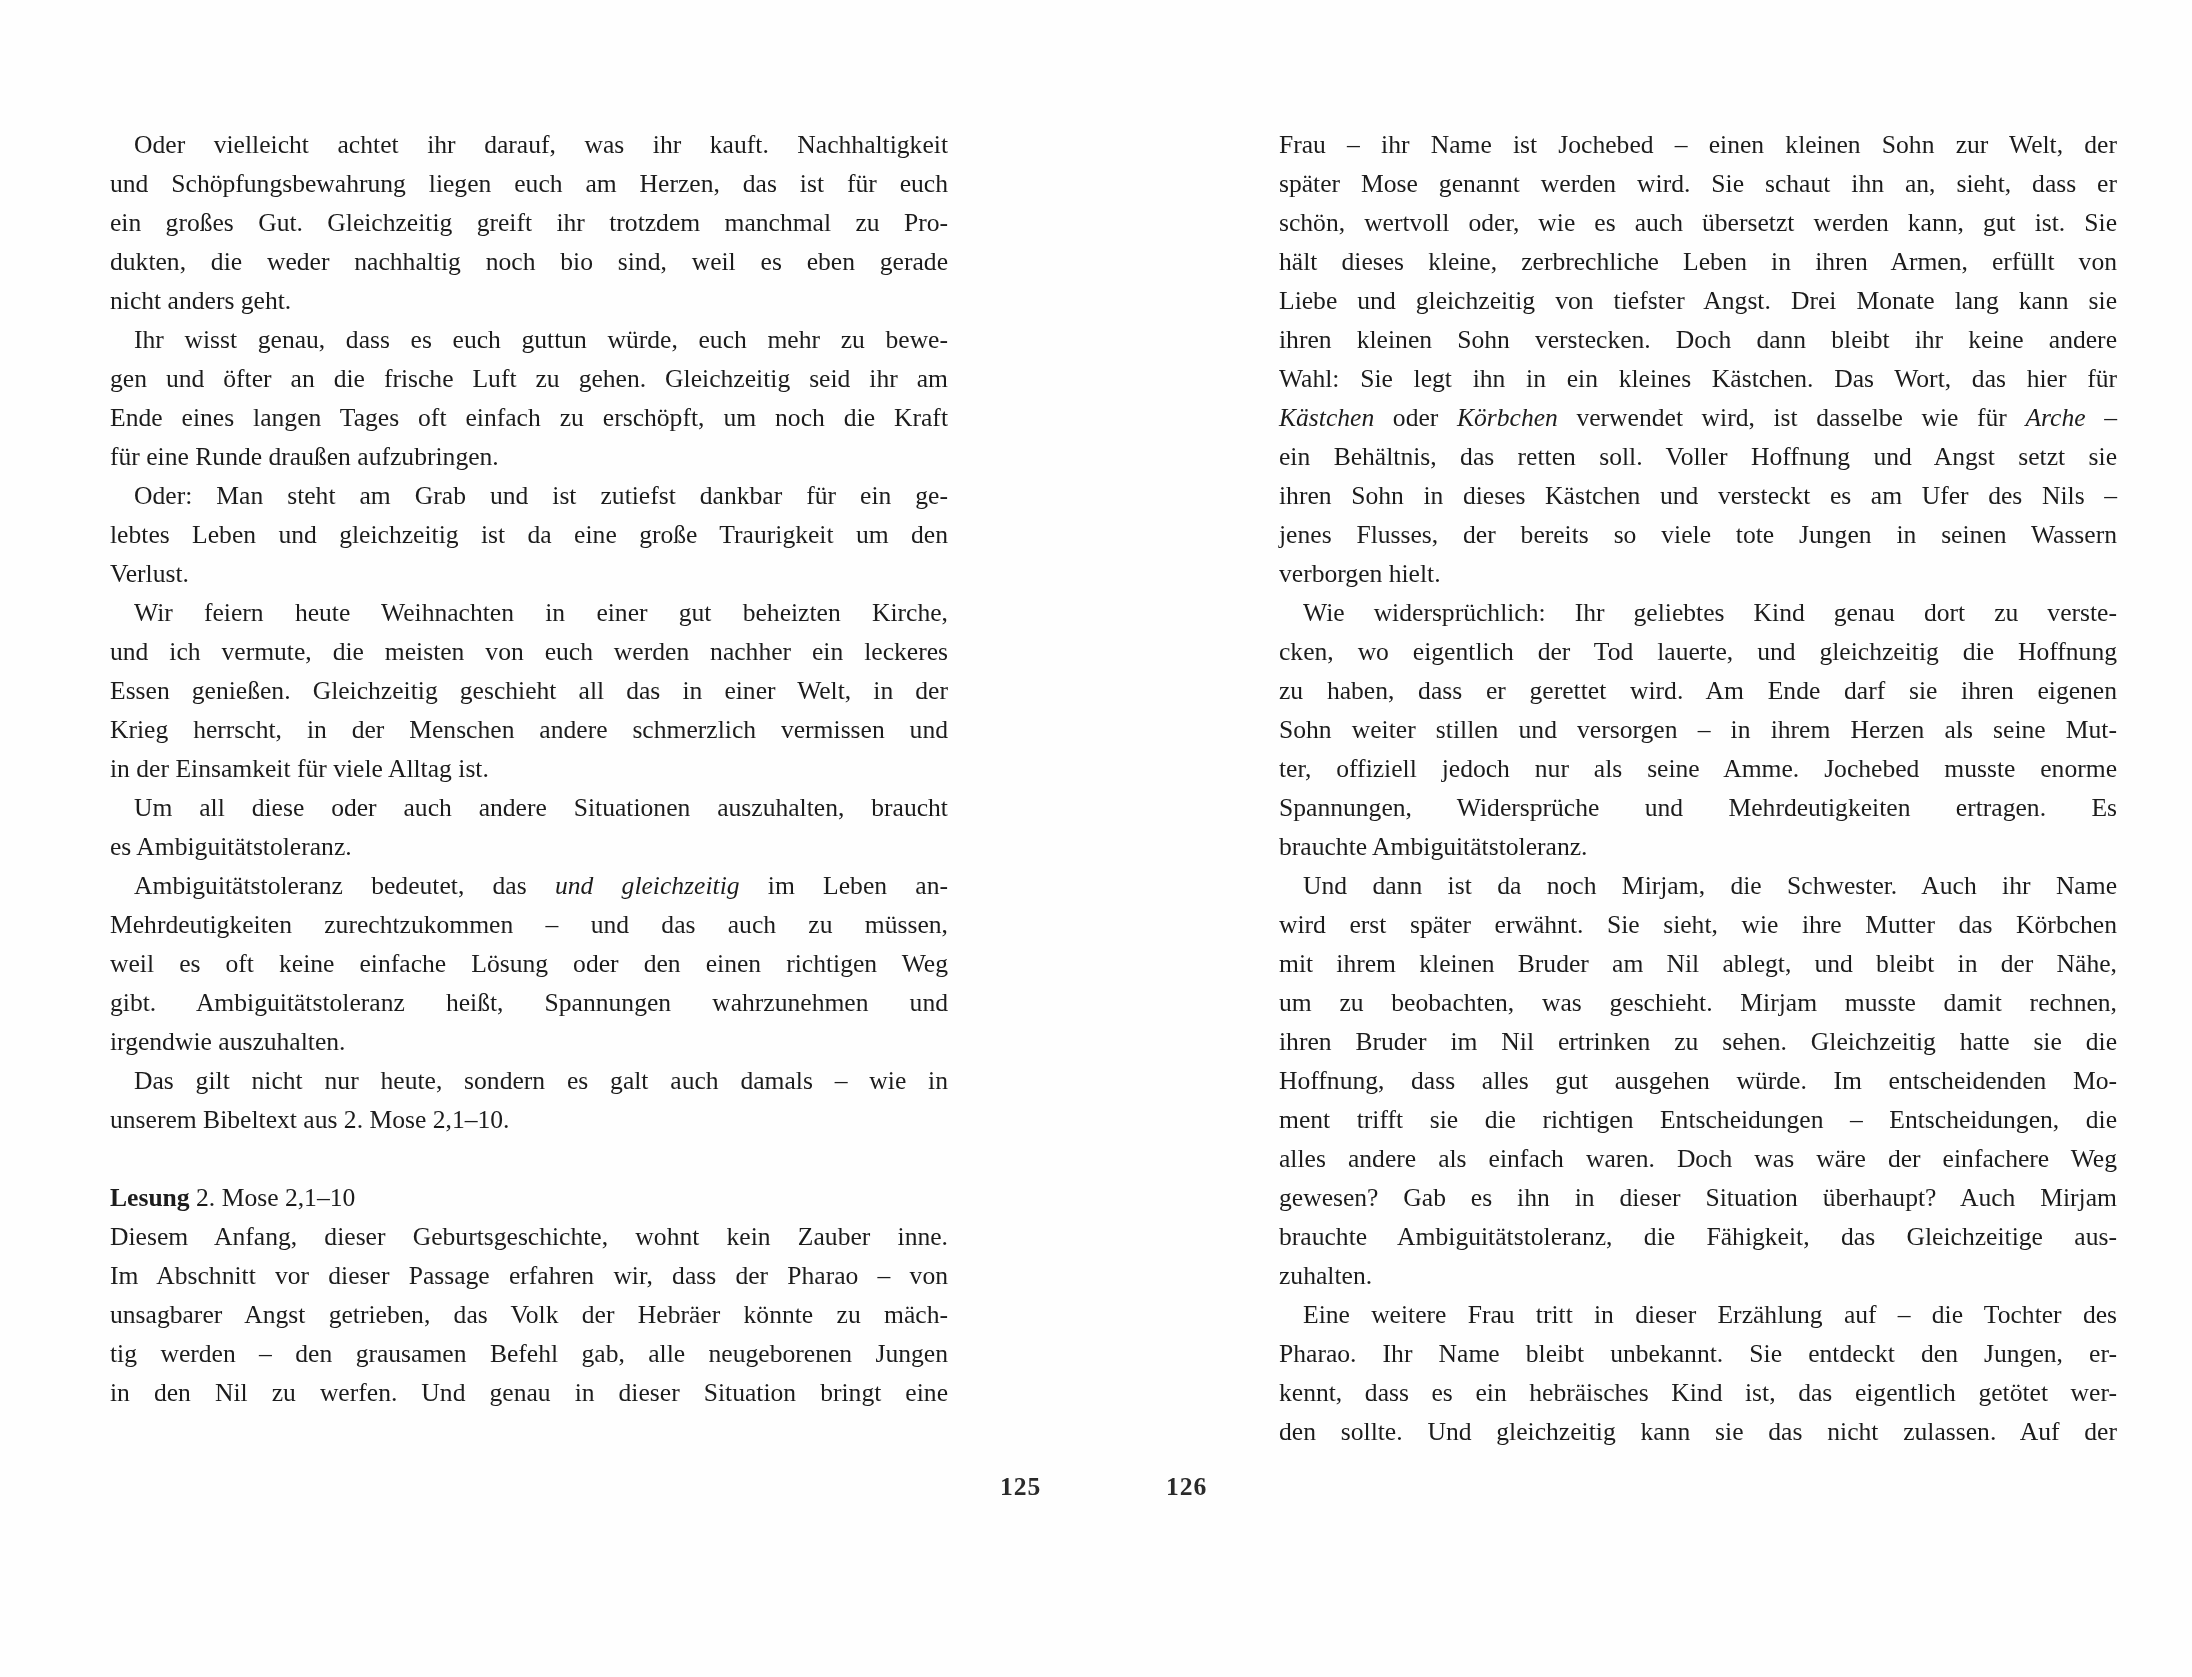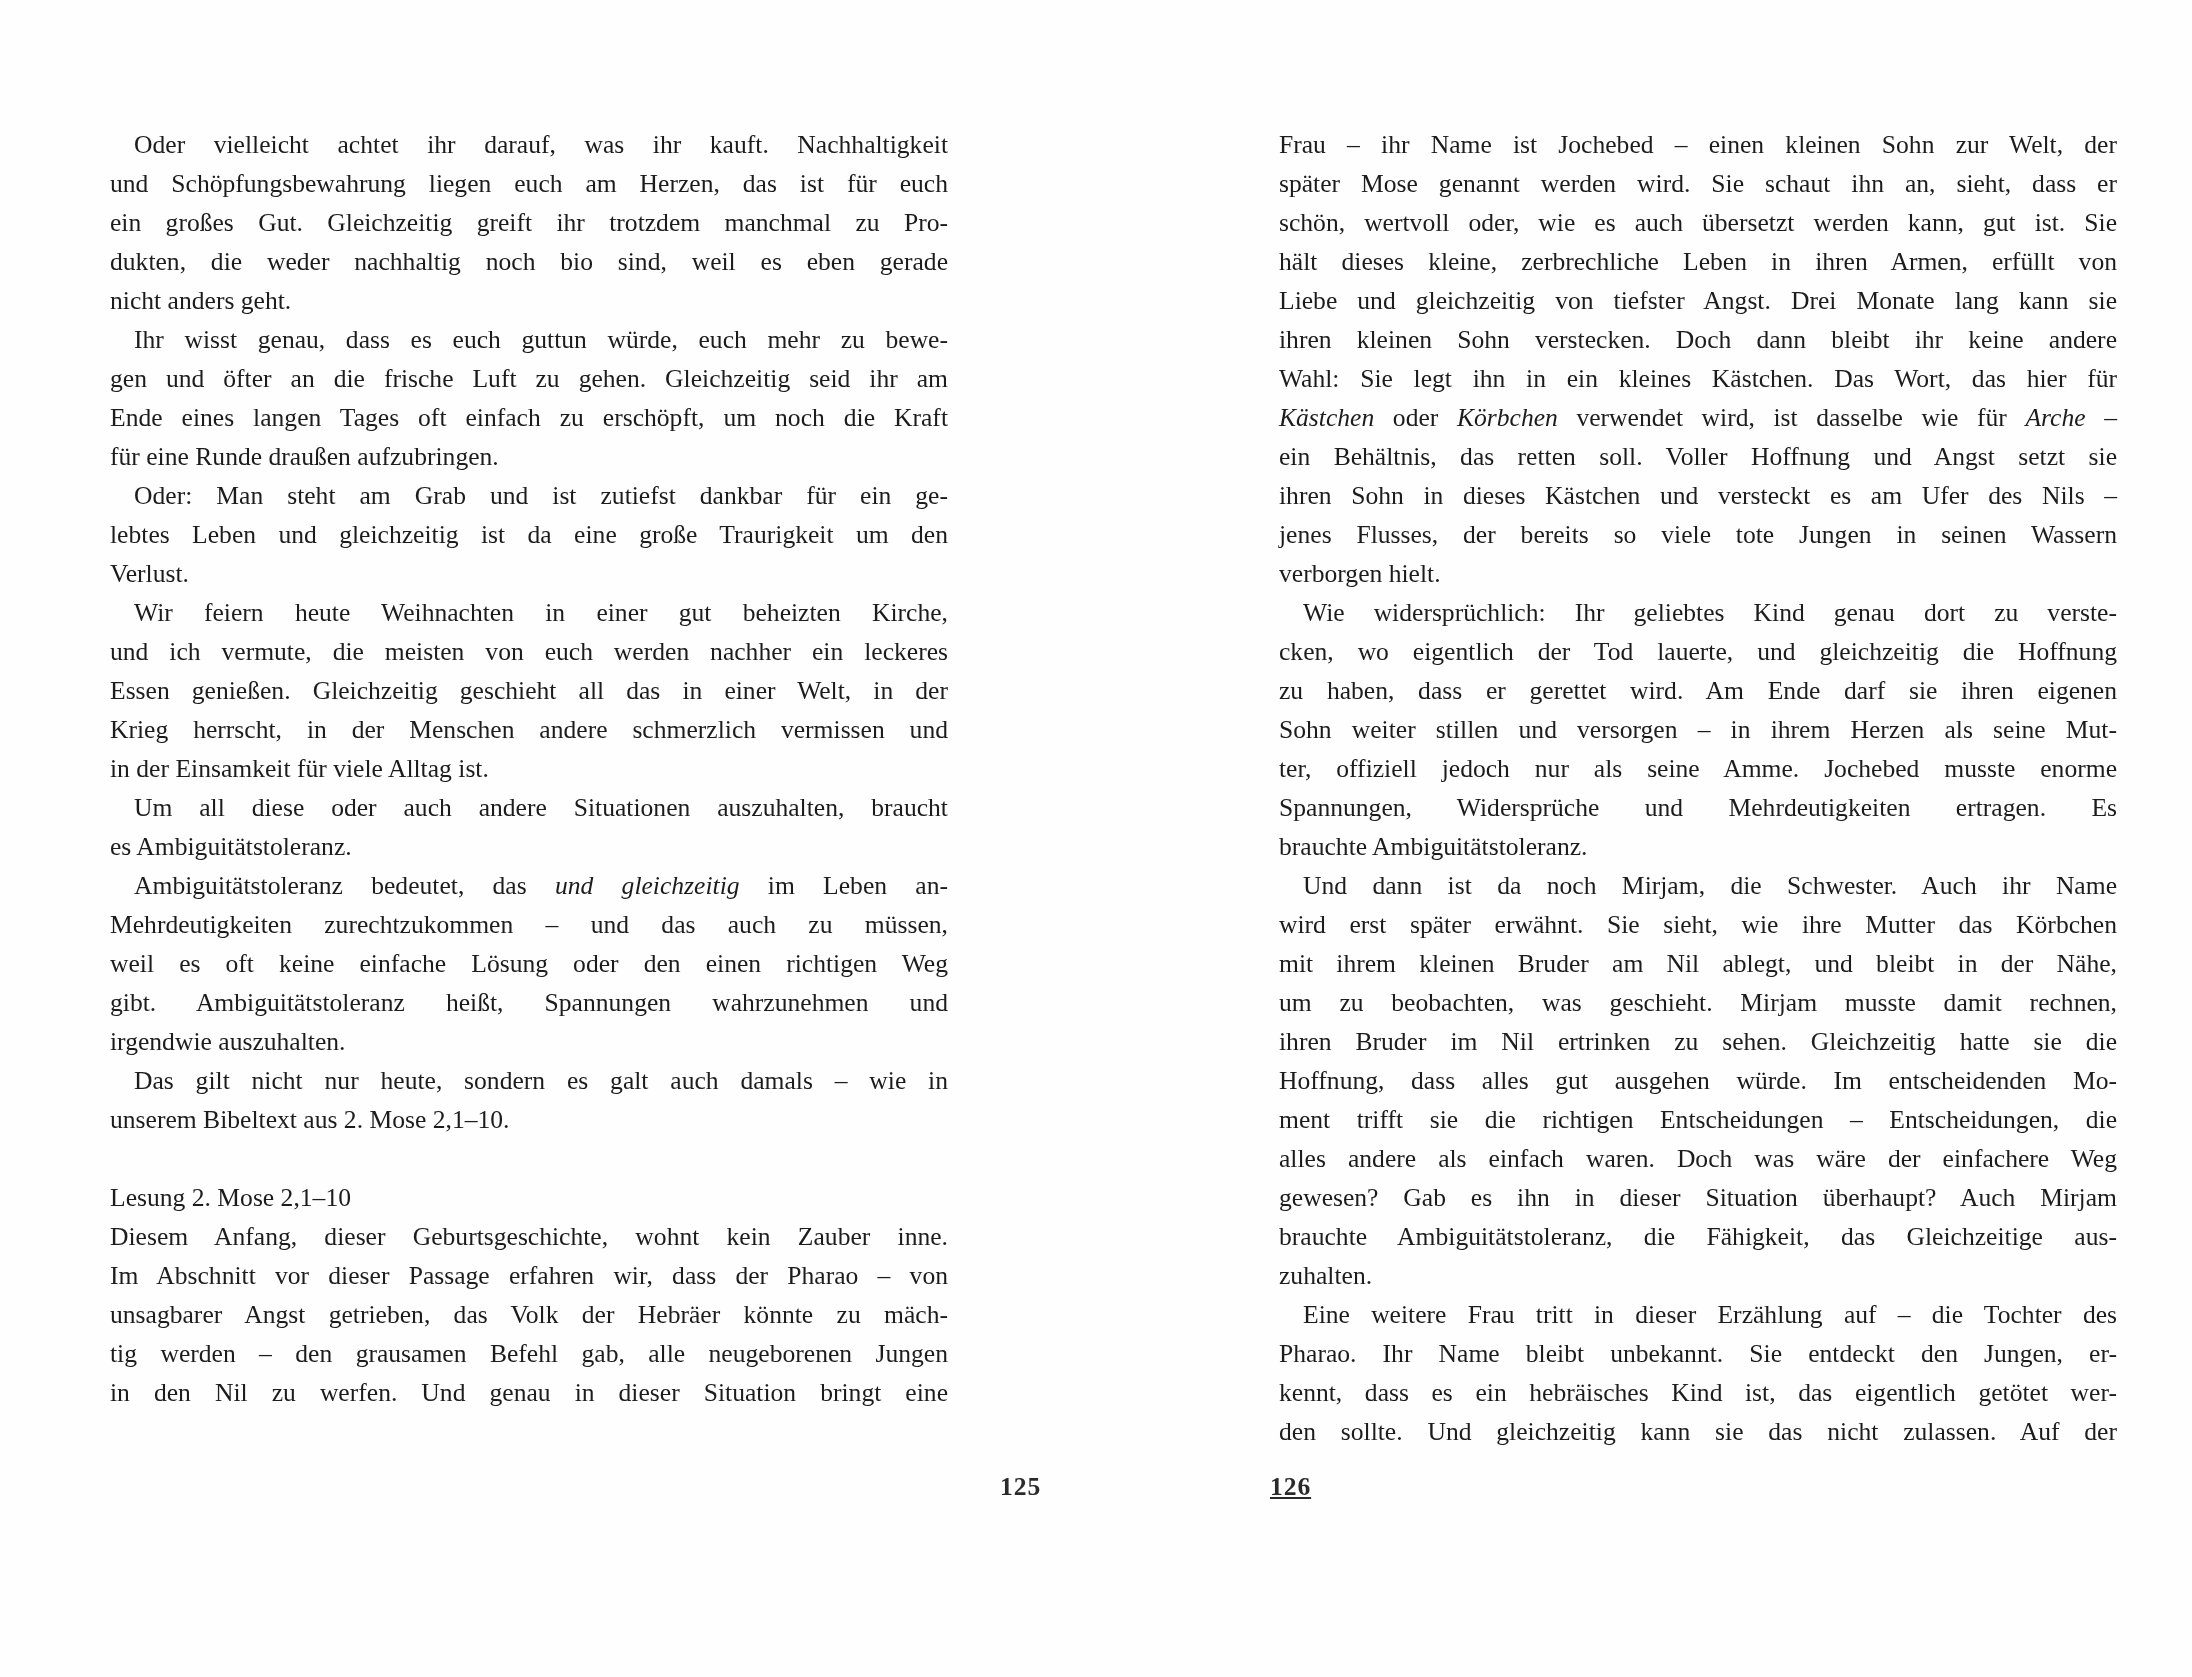--- a/index.html
+++ b/index.html
@@ -33,31 +33,31 @@
     hyphens: none;
     word-break: normal;
     height: 39px;
     overflow: visible;
     white-space: nowrap;
   }
   .line.end { text-align-last: left; }
   .line.indent { text-indent: 24px; }
   .line.gap { margin-top: 39px; }
   .italic { font-style: italic; }
-  .bold { font-weight: normal; }
+  .bold { font-weight: bold; }
   .pagenum {
     position: absolute;
     top: 1467px;
     font-weight: 600;
     font-size: 25.6px;
     color: #2a2a2a;
     letter-spacing: 0.9px;
   }
   .pagenum.left  { left: 1000px; }
-  .pagenum.right { left: 1270px; text-decoration: underline; }
+  .pagenum.right { left: 1166px; }
 </style>
 </head>
 <body>
 
 <div class="spread">
 
   <section class="page-column left">
       <div class="line indent"><span>Oder vielleicht achtet ihr darauf, was ihr kauft. Nachhaltigkeit</span></div>
       <div class="line"><span>und Schöpfungsbewahrung liegen euch am Herzen, das ist für euch</span></div>
       <div class="line"><span>ein großes Gut. Gleichzeitig greift ihr trotzdem manchmal zu Pro-</span></div>

